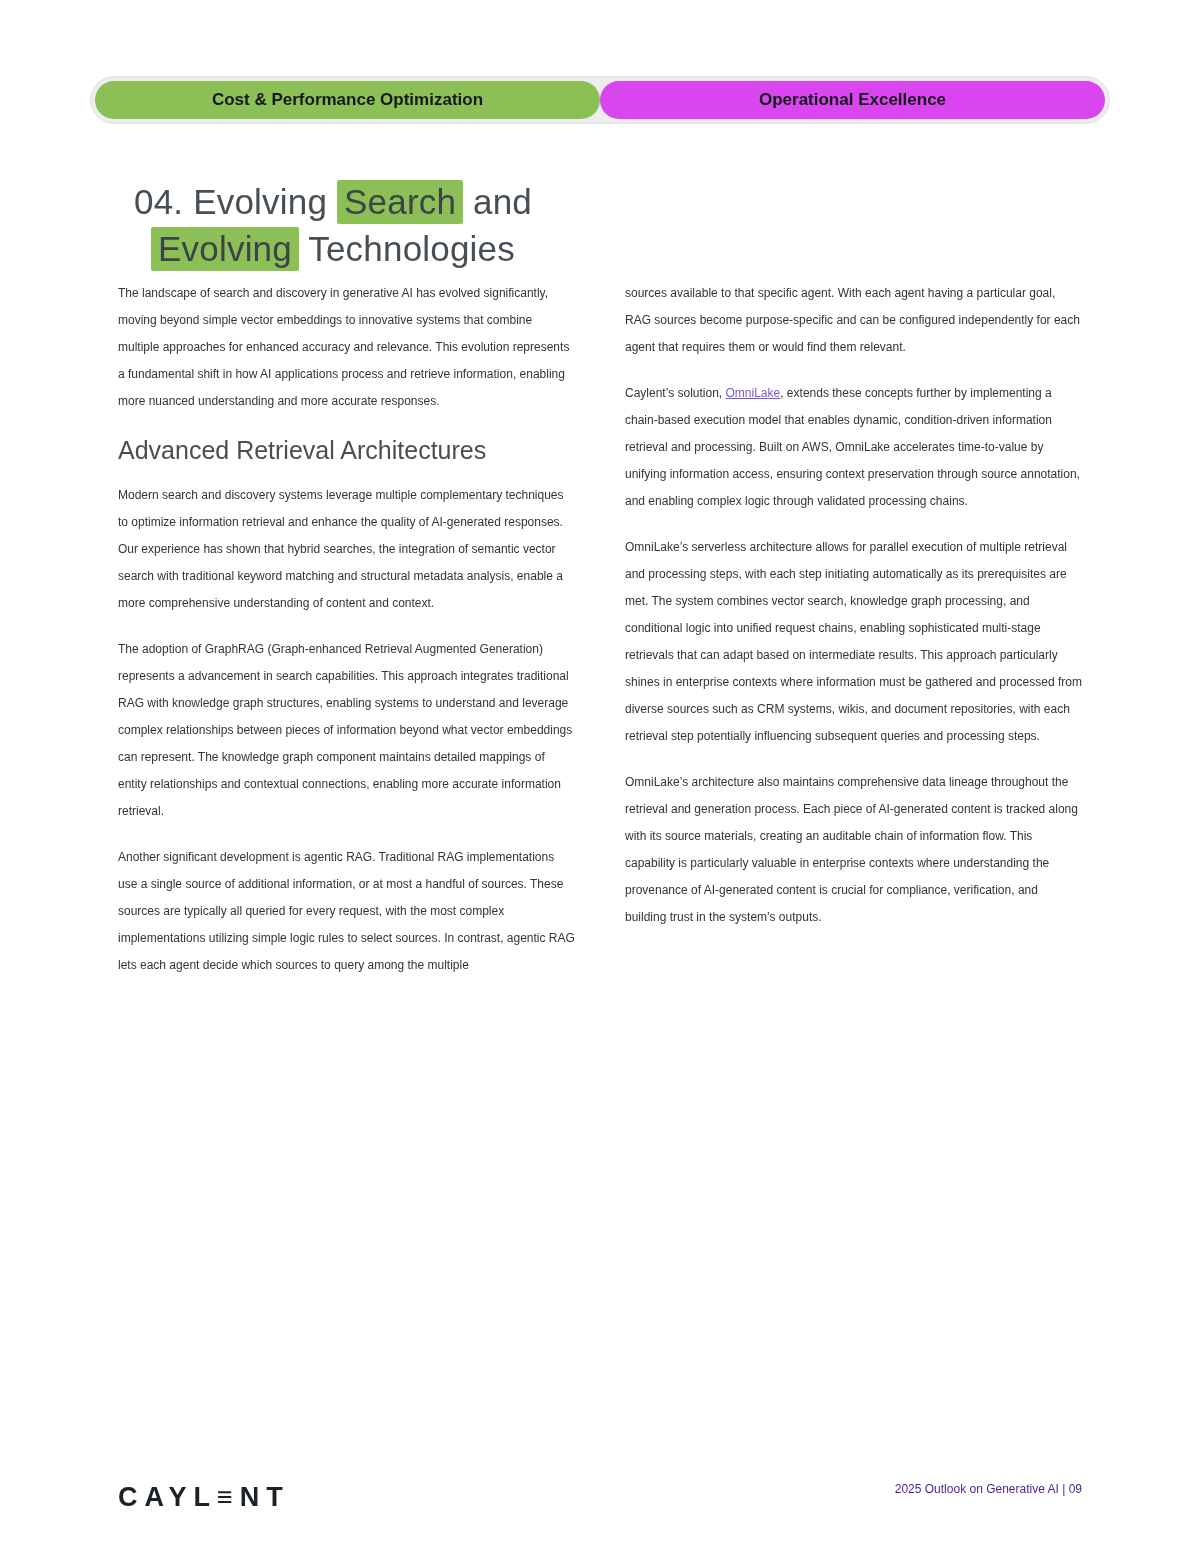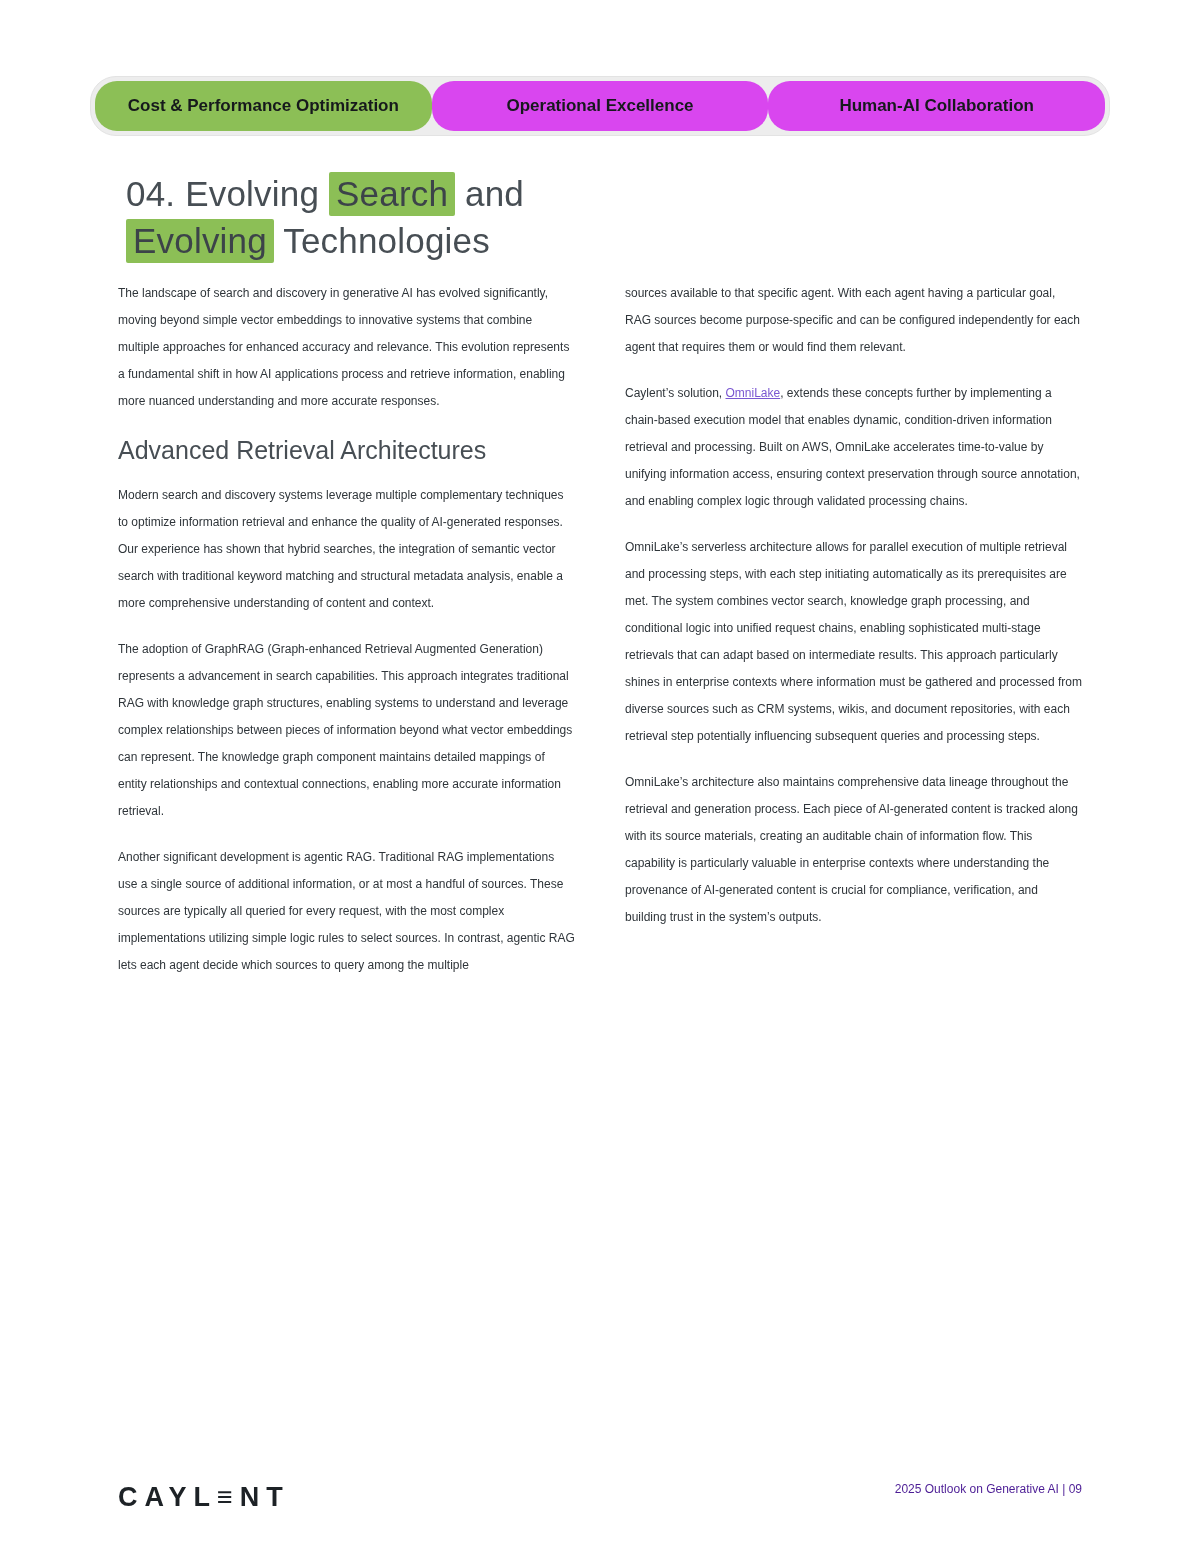--- a/index.html
+++ b/index.html
@@ -16,21 +16,21 @@
     color: #2f353a;
     overflow: hidden;
   }
 
   
   .tabbar {
     position: absolute;
     left: 90px;
     top: 76px;
     width: 1020px;
-    height: 60px;
+    height: 48px;
     background: #ededed;
     border: 1px solid #e3e3e3;
     border-radius: 26px;
     display: flex;
     padding: 4px;
     box-sizing: border-box;
   }
   .tab {
     flex: 1;
     border-radius: 22px;
@@ -46,26 +46,27 @@
   }
   .tab.active {
     background: var(--accent-green, #8CBF56);
   }
 
   
   .title {
     position: absolute;
     left: 118px;
     top: 162px;
-    margin: 8px;
+    margin: 16px;
     font-size: 35px;
     line-height: 47px;
     font-weight: 400;
     color: #474e54;
     letter-spacing: 0.2px;
+    text-align: center;
   }
   .hl {
     background: var(--accent-green, #8CBF56);
     padding: 2px 7px 3px;
     border-radius: 2px;
     color: #3c4349;
   }
 
   
   .columns {
@@ -123,21 +124,20 @@
   }
 </style>
 </head>
 <body>
 
 <div class="page">
 
   <nav class="tabbar">
     <div class="tab active">Cost &amp; Performance Optimization</div>
     <div class="tab">Operational Excellence</div>
-    <div class="tab">Human-AI Collaboration</div>
   </nav>
 
   <h1 class="title"><span>04. Evolving </span><span class="hl">Search</span><span> and</span><br><span class="hl">Evolving</span><span> Technologies</span></h1>
 
   <div class="columns">
 
     <div class="col">
       <p>The landscape of search and discovery in generative AI has evolved significantly, moving beyond simple vector embeddings to innovative systems that combine multiple approaches for enhanced accuracy and relevance. This evolution represents a fundamental shift in how AI applications process and retrieve information, enabling more nuanced understanding and more accurate responses.</p>
       <h2>Advanced Retrieval Architectures</h2>
       <p>Modern search and discovery systems leverage multiple complementary techniques to optimize information retrieval and enhance the quality of AI-generated responses. Our experience has shown that hybrid searches, the integration of semantic vector search with traditional keyword matching and structural metadata analysis, enable a more comprehensive understanding of content and context.</p>

